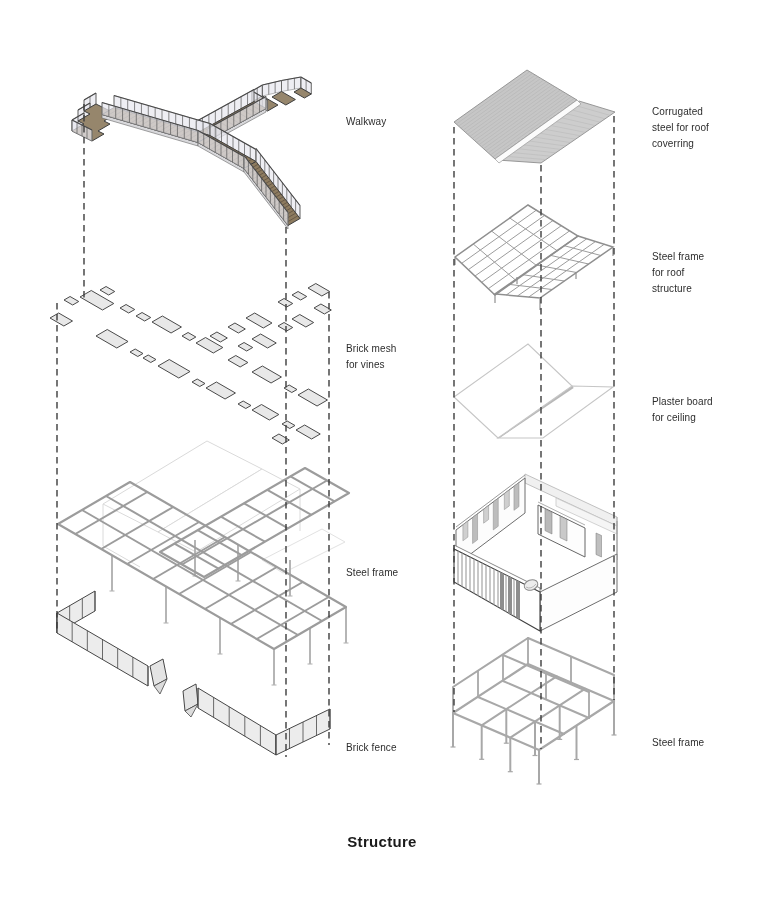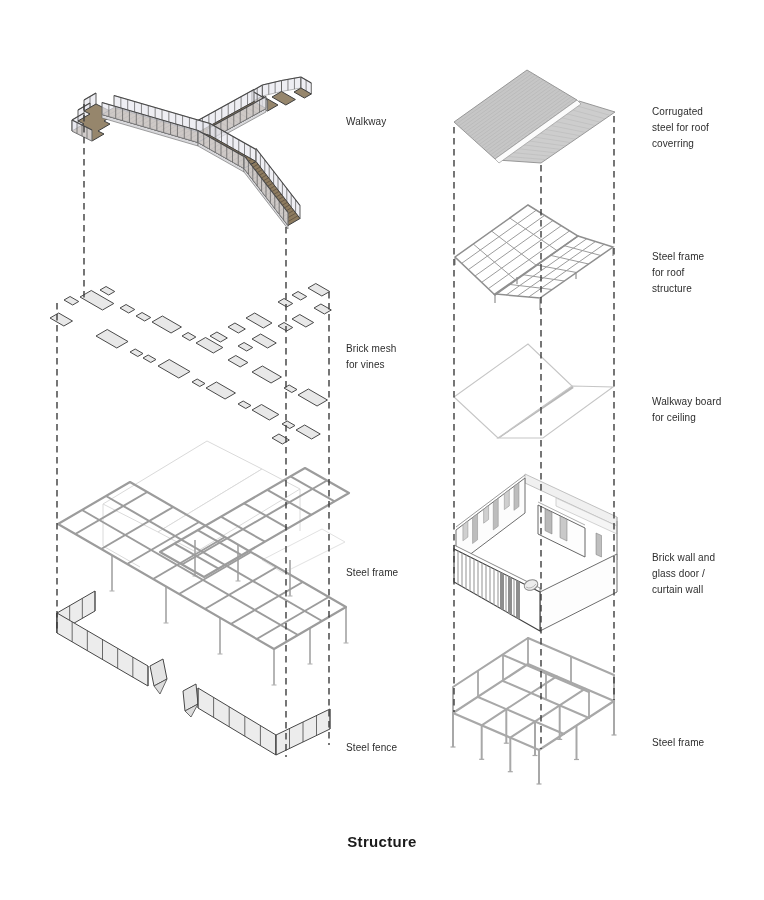--- a/index.html
+++ b/index.html
@@ -515,27 +515,24 @@
         <line x1="454" y1="127" x2="454" y2="712" stroke="#3c3c3c" stroke-width="1.4" stroke-dasharray="6.5 4.5"></line>
         <line x1="541" y1="165" x2="541" y2="749" stroke="#3c3c3c" stroke-width="1.4" stroke-dasharray="6.5 4.5"></line>
         <line x1="614" y1="116" x2="614" y2="700" stroke="#3c3c3c" stroke-width="1.4" stroke-dasharray="6.5 4.5"></line>
       </g>
   </svg>
 
   <div class="label" style="left:346px;top:114px">Walkway</div>
   <div class="label" style="left:346px;top:341px">Brick mesh
 for vines</div>
   <div class="label" style="left:346px;top:565px">Steel frame</div>
-  <div class="label" style="left:346px;top:740px">Steel fence</div>
+  <div class="label" style="left:346px;top:740px">Brick fence</div>
   <div class="label" style="left:652px;top:104px">Corrugated
 steel for roof
 coverring</div>
   <div class="label" style="left:652px;top:249px">Steel frame
 for roof
 structure</div>
-  <div class="label" style="left:652px;top:394px">Walkway board
+  <div class="label" style="left:652px;top:394px">Plaster board
 for ceiling</div>
-  <div class="label" style="left:652px;top:550px">Brick wall and
-glass door /
-curtain wall</div>
   <div class="label" style="left:652px;top:735px">Steel frame</div>
   <div class="title" style="left:382px;top:833px">Structure</div>
 </div>
 
 </body></html>

